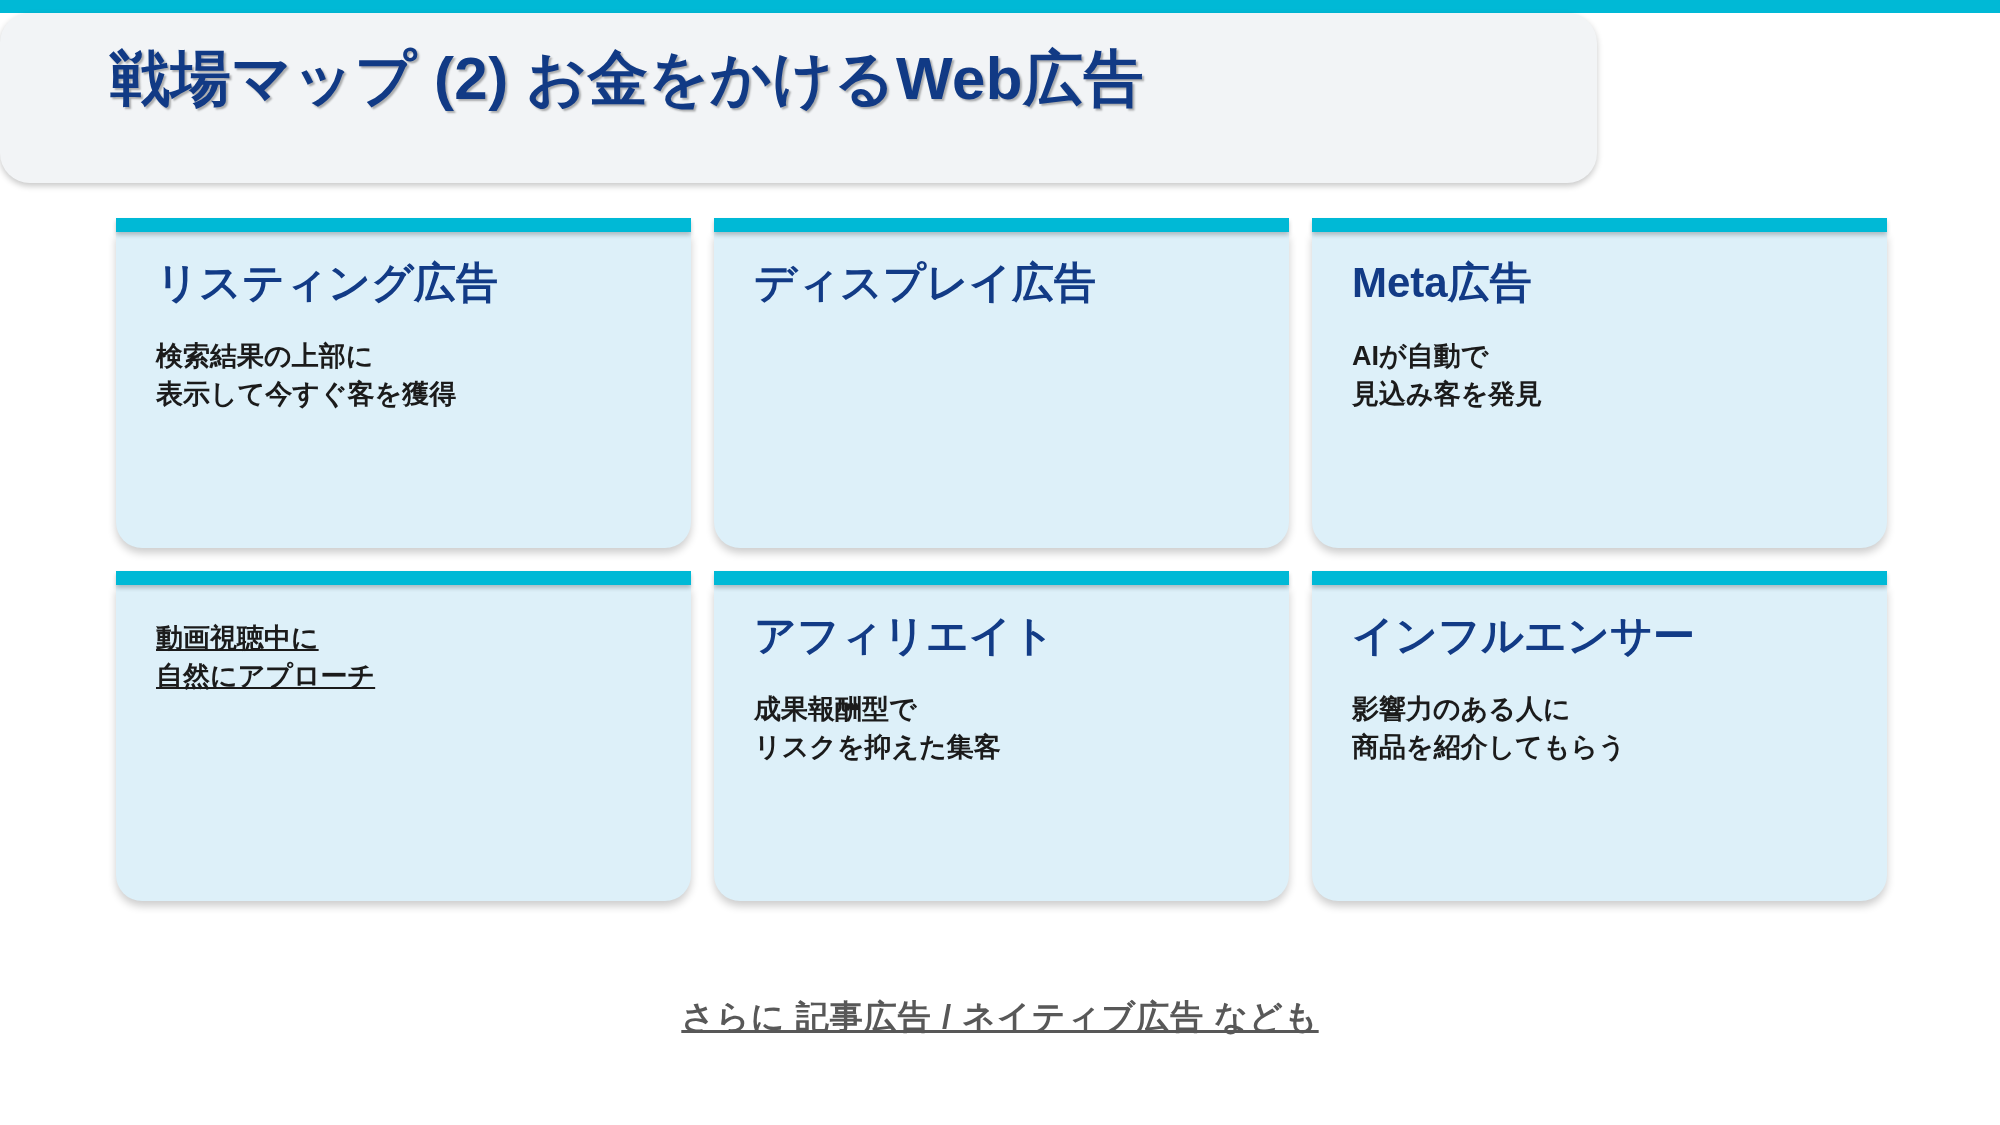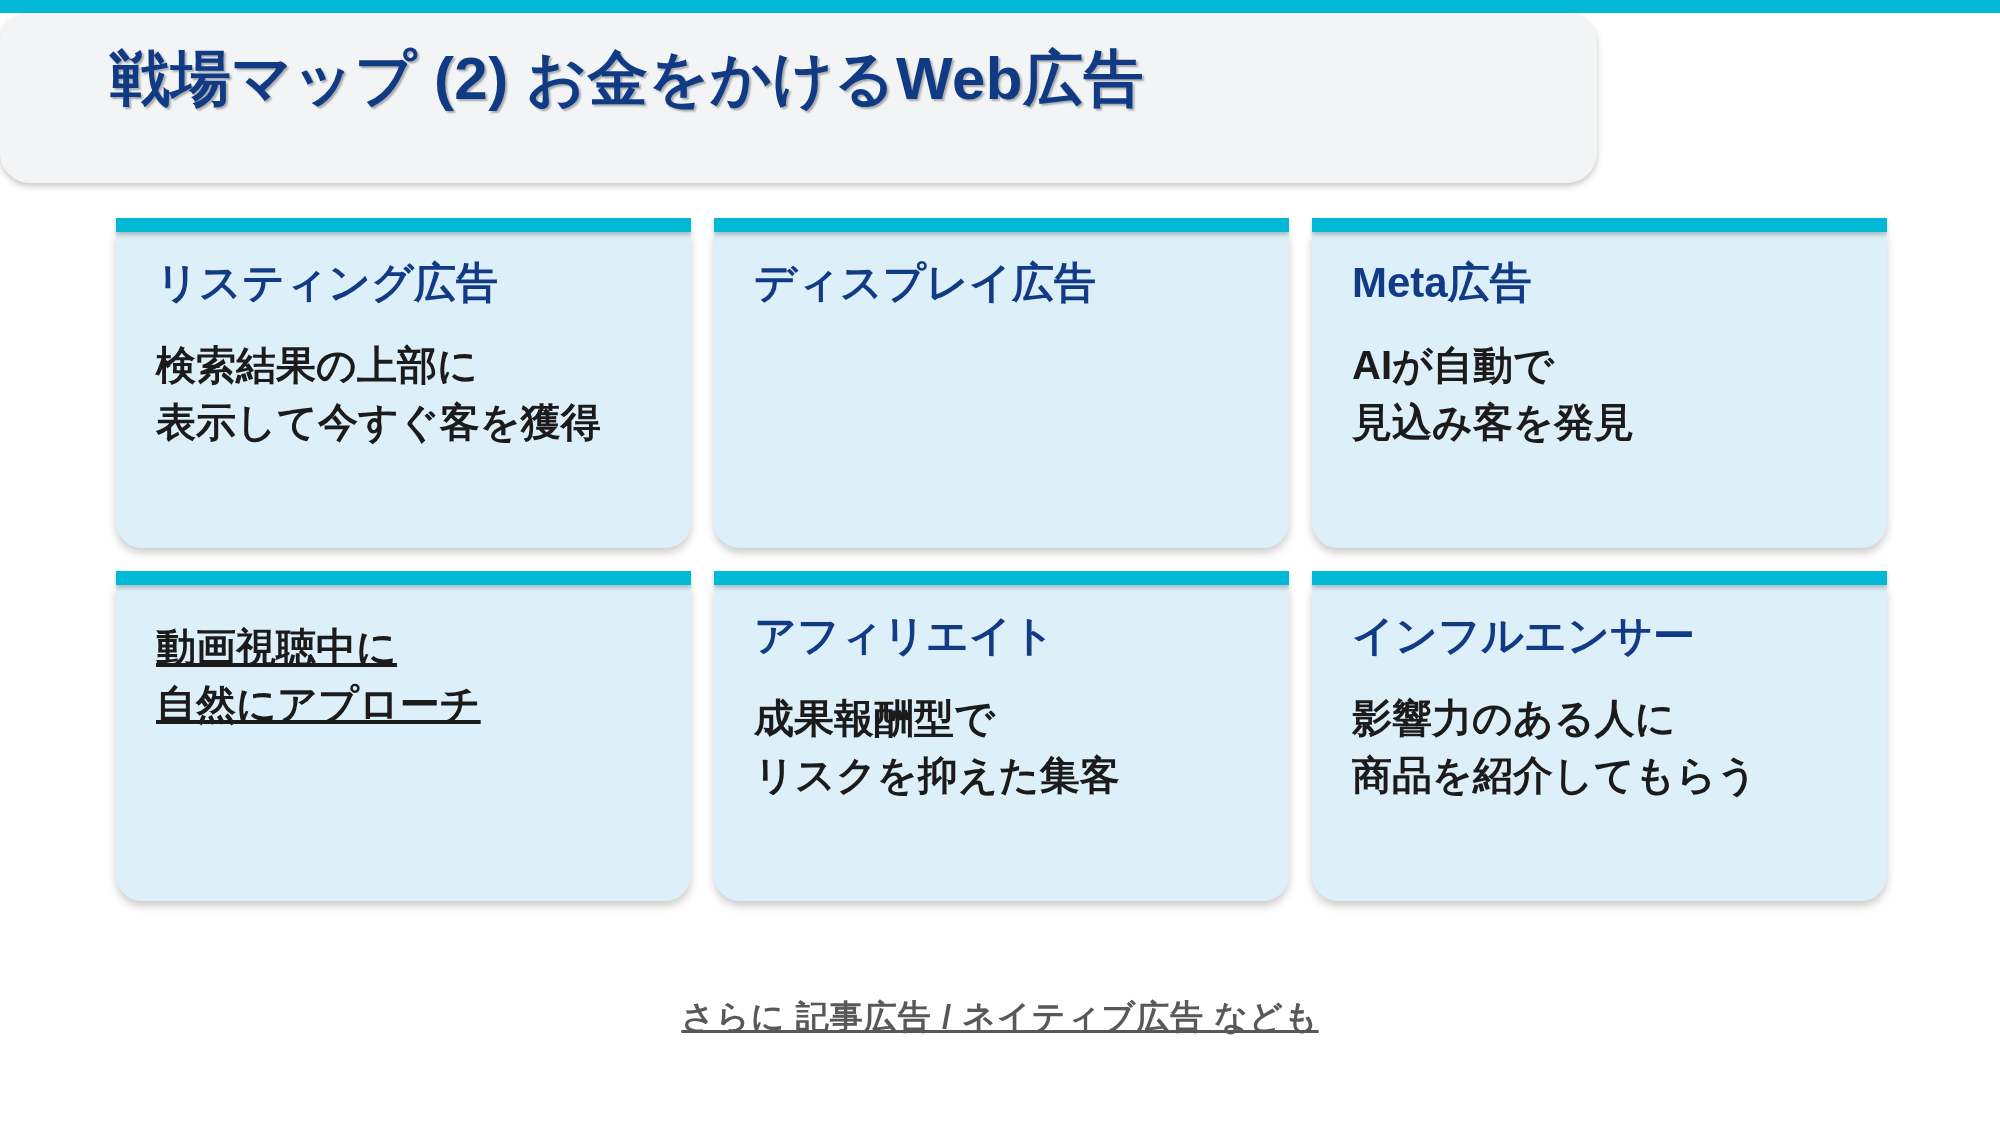--- a/index.html
+++ b/index.html
@@ -72,21 +72,21 @@
     color:#123b86;
     font-size:42px;
     font-weight:bold;
     line-height:1.17;
     margin:0 0 0 0;
     letter-spacing:0px;
     white-space:pre-line;
   }
   .card-desc{
     color:#1b1b1b;
-    font-size:40px;
+    font-size:27px;
     font-weight:bold;
     line-height:1.42;
     margin-top:30px;
     white-space:pre-line;
   }
   
   .card.tall-title .card-desc{ margin-top:8px;text-decoration:underline; }
 
   
   .footer-note{

